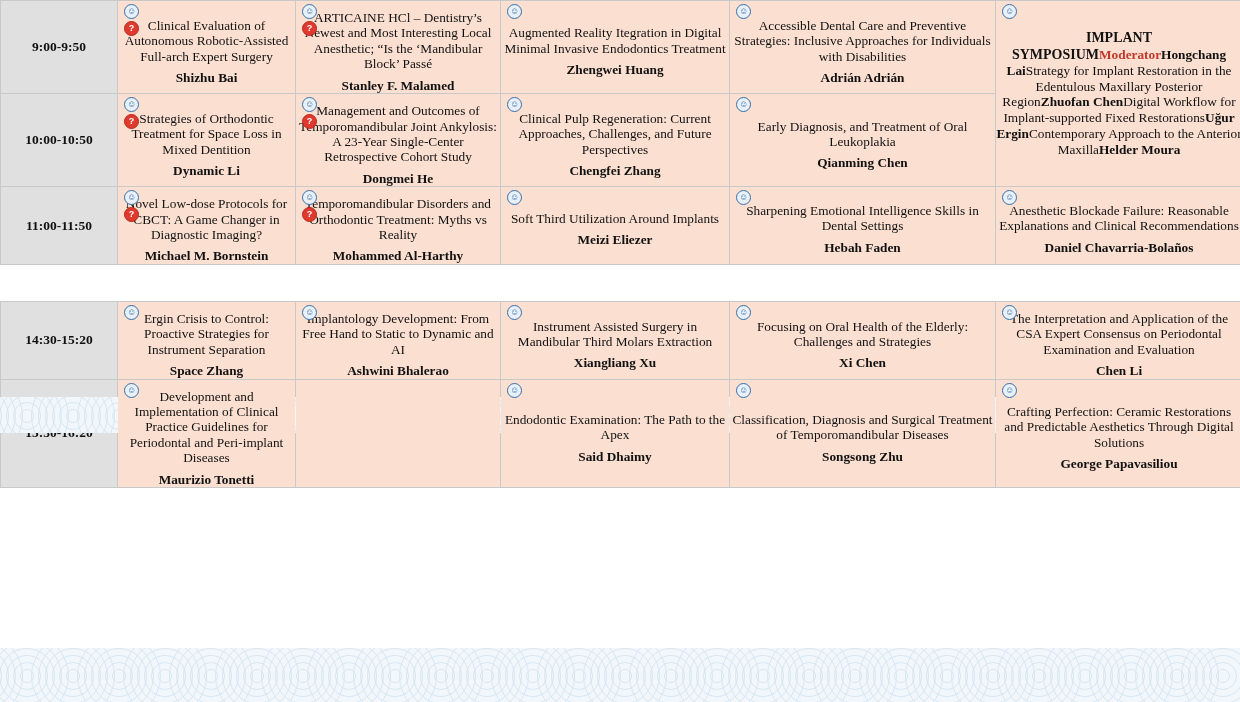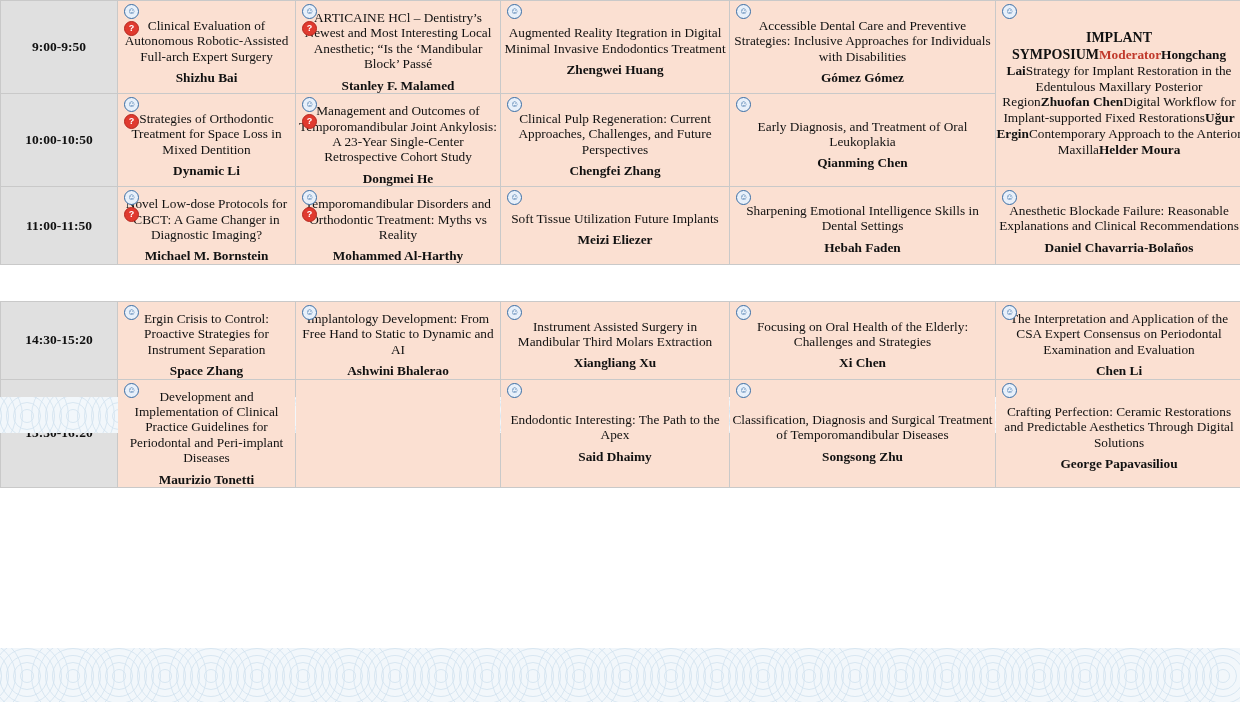--- a/index.html
+++ b/index.html
@@ -166,21 +166,21 @@
         <span class="badge smile">☺</span>
       </span>
       <span class="title">Augmented Reality Itegration in Digital Minimal Invasive Endodontics Treatment</span>
       <span class="speaker">Zhengwei Huang</span>
     </td>
     <td class="session-cell col-5">
       <span class="badges">
         <span class="badge smile">☺</span>
       </span>
       <span class="title">Accessible Dental Care and Preventive Strategies: Inclusive Approaches for Individuals with Disabilities</span>
-      <span class="speaker">Gómez Gómez</span>
+      <span class="speaker">Adrián Adrián</span>
     </td>
     <td class="symposium col-6" rowspan="2"><span class="badges">
         <span class="badge smile">☺</span>
       </span><span class="symp-head">IMPLANT SYMPOSIUM</span><span class="symp-moderator-label">Moderator</span><span class="symp-name">Hongchang Lai</span><span class="symp-topic">Strategy for Implant Restoration in the Edentulous Maxillary Posterior Region</span><span class="symp-name">Zhuofan Chen</span><span class="symp-topic">Digital Workflow for Implant-supported Fixed Restorations</span><span class="symp-name">Uğur Ergin</span><span class="symp-topic">Contemporary Approach to the Anterior Maxilla</span><span class="symp-name">Helder Moura</span></td>
   </tr>
   <tr>
     <td class="time-cell">10:00-10:50</td>
     <td class="session-cell col-2">
       <span class="badges">
         <span class="badge smile">☺</span>
@@ -227,21 +227,21 @@
         <span class="badge smile">☺</span>
         <span class="badge question">?</span>
       </span>
       <span class="title">Temporomandibular Disorders and Orthodontic Treatment: Myths vs Reality</span>
       <span class="speaker">Mohammed Al-Harthy</span>
     </td>
     <td class="session-cell col-4">
       <span class="badges">
         <span class="badge smile">☺</span>
       </span>
-      <span class="title compact">Soft Tissue Utilization Future Implants</span>
+      <span class="title compact">Soft Third Utilization Around Implants</span>
       <span class="speaker">Meizi Eliezer</span>
     </td>
     <td class="session-cell col-5">
       <span class="badges">
         <span class="badge smile">☺</span>
       </span>
       <span class="title compact">Sharpening Emotional Intelligence Skills in Dental Settings</span>
       <span class="speaker">Hebah Faden</span>
     </td>
     <td class="session-cell col-6">
@@ -472,21 +472,21 @@
         <span class="badge smile">☺</span>
       </span>
       <span class="title">Development and Implementation of Clinical Practice Guidelines for Periodontal and Peri-implant Diseases</span>
       <span class="speaker">Maurizio Tonetti</span>
     </td>
     <td class="session-cell col-3 empty"></td>
     <td class="session-cell col-4">
       <span class="badges">
         <span class="badge smile">☺</span>
       </span>
-      <span class="title">Endodontic Interesting: The Path to the Apex</span>
+      <span class="title">Endodontic Examination: The Path to the Apex</span>
       <span class="speaker">Said Dhaimy</span>
     </td>
     <td class="session-cell col-5">
       <span class="badges">
         <span class="badge smile">☺</span>
       </span>
       <span class="title">Classification, Diagnosis and Surgical Treatment of Temporomandibular Diseases</span>
       <span class="speaker">Songsong Zhu</span>
     </td>
     <td class="session-cell col-6">

